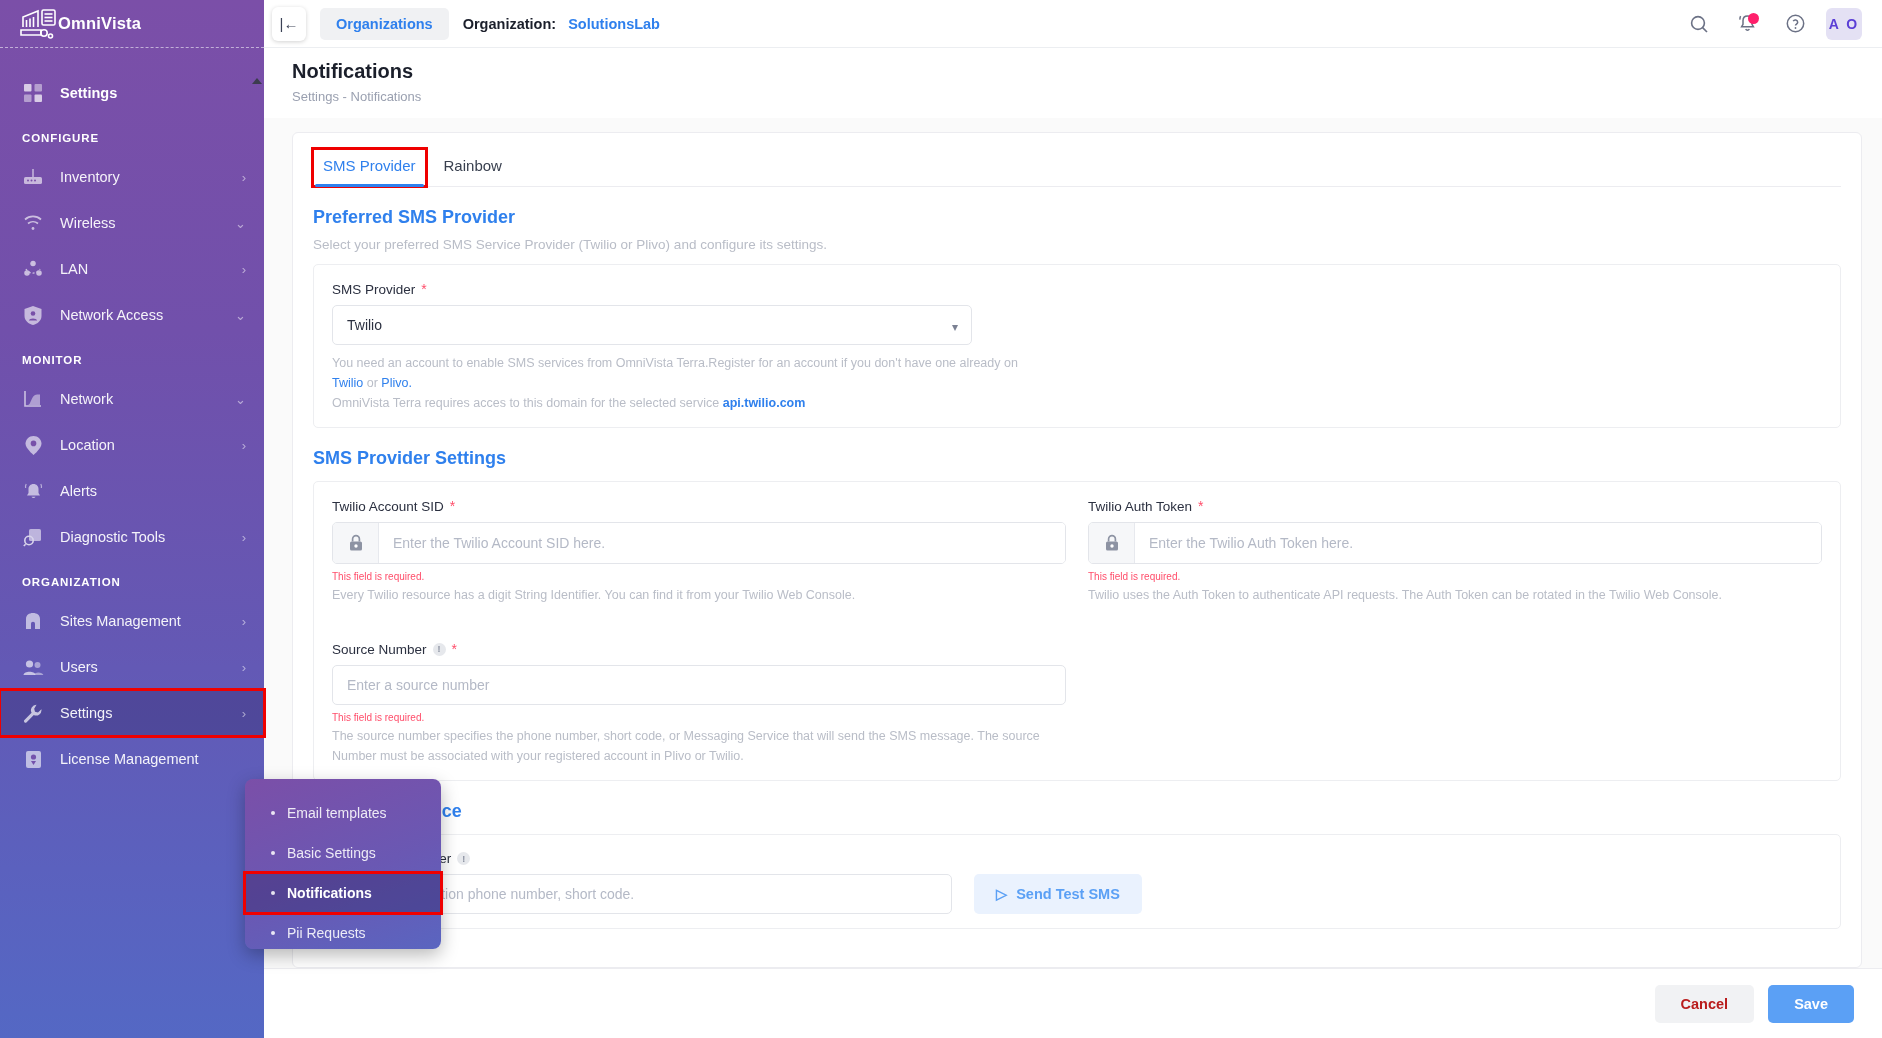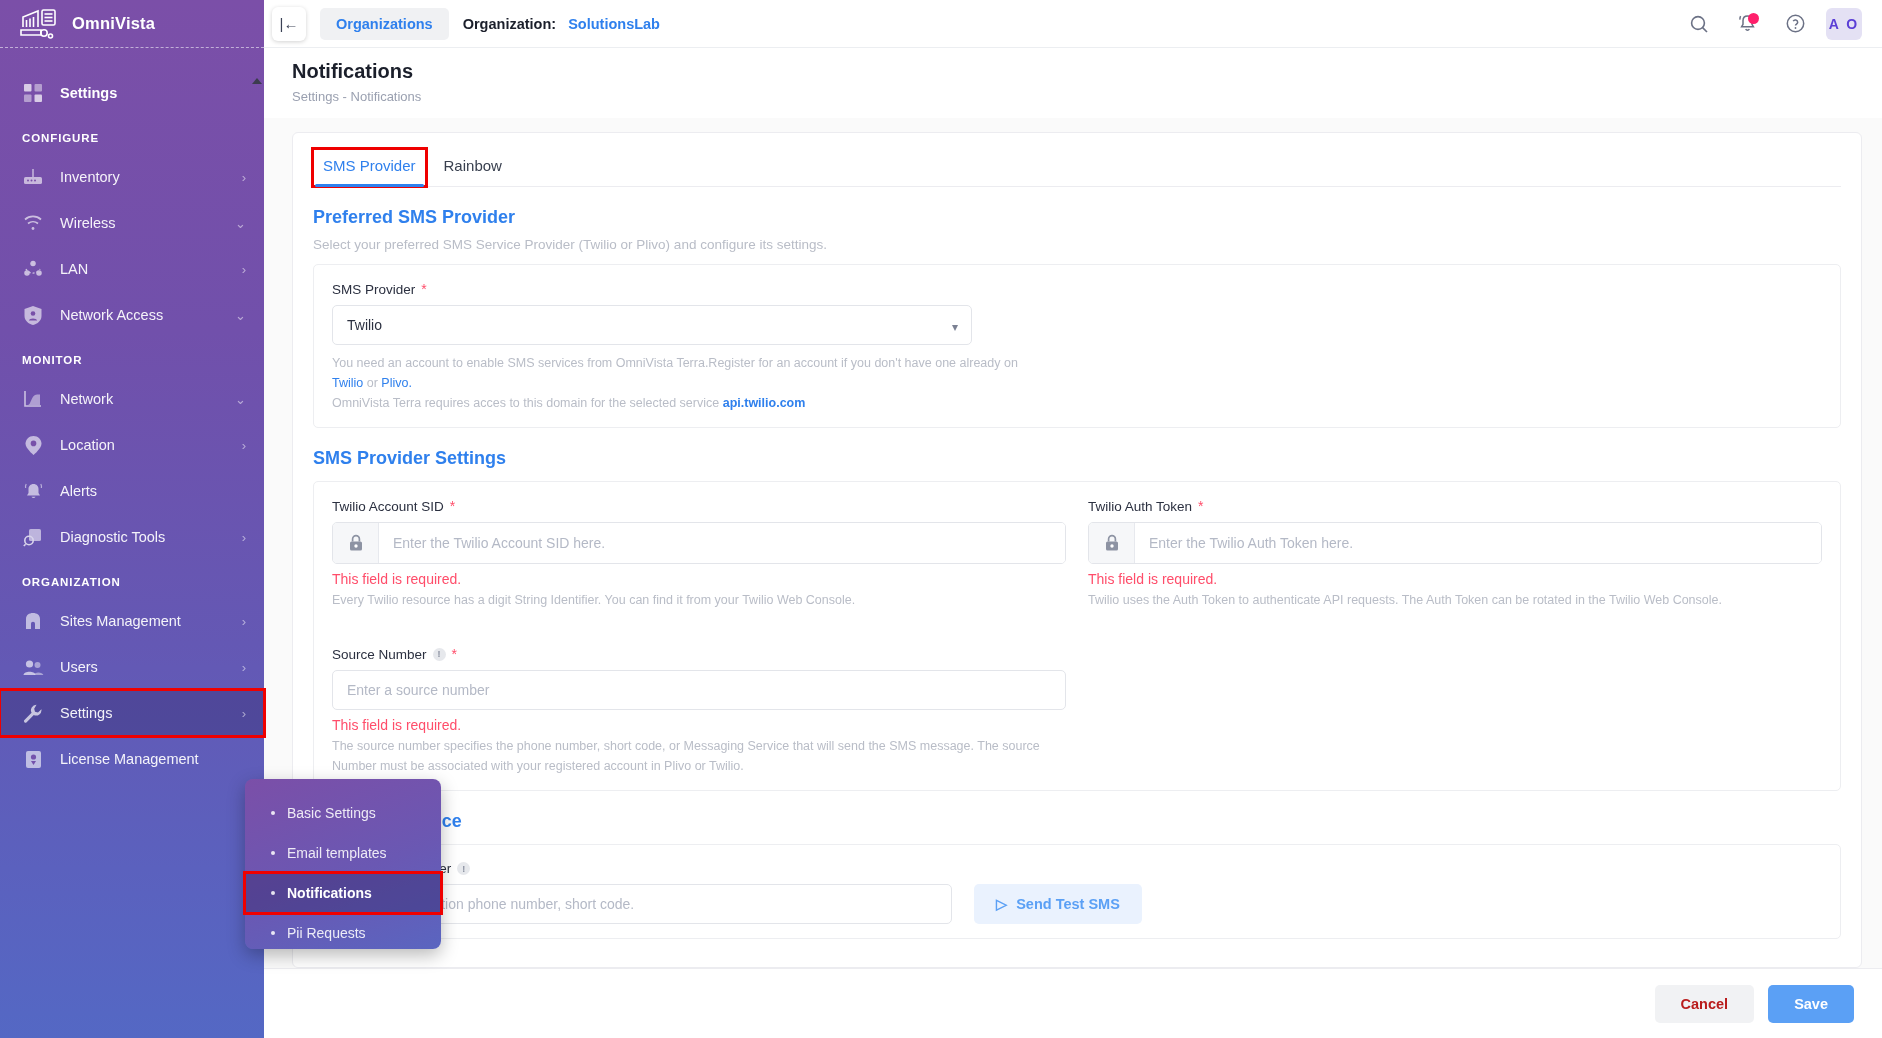--- a/index.html
+++ b/index.html
@@ -12,21 +12,21 @@
   .app { position: relative; width: 1882px; height: 1038px; display: flex; }
 
   
   .sidebar {
     width: 264px; height: 1038px;
     background: linear-gradient(180deg,#7b4fa8 0%,#7150ab 32%,#6458b4 62%,#5a62bf 86%,#5468c4 100%);
     color: #fff; position: relative; flex: 0 0 264px;
     z-index: 5;
   }
   .brand {
-    height: 48px; display: flex; align-items: center; gap: 14px;
+    height: 48px; display: flex; align-items: center; 
     padding-left: 20px;
     border-bottom: 1px dashed rgba(255,255,255,.55);
   }
   .brand-logo { width: 38px; height: 32px; flex:0 0 38px; }
   .brand-name { font-size: 16.5px; font-weight: bold; letter-spacing:.2px; }
 
   .nav { padding-top: 22px; }
   .nav-section {
     font-size: 11.5px; font-weight: bold; letter-spacing: .9px;
     color: #ffffff; padding: 16px 0 10px 22px; text-transform: uppercase;
@@ -157,21 +157,21 @@
   .input-group .addon {
     width: 46px; background: #f6f7f9; border-right: 1px solid #e7e9ee;
     display:flex; align-items:center; justify-content:center; color:#8d93a3;
   }
   .input-group input {
     flex:1 1 auto; border: none; height: 40px; padding: 0 14px; font-size: 14px;
     color:#2b3040; outline:none; font-family:"Liberation Sans", sans-serif;
   }
   .input-group input::placeholder { color:#b4b9c6; }
 
-  .err { color:#ff4d6a; font-size: 14px; margin-top: 7px; }
+  .err { color:#ff4d6a; font-size: 10px; margin-top: 7px; }
   .hint { color:#b9bdc7; font-size: 12.5px; margin-top: 4px; line-height: 1.55; }
   .hint a, .link { color:#2f80ed; text-decoration: none; }
   .link.bold { font-weight: bold; }
 
   .provider-hint { color:#b9bdc7; font-size:12.5px; margin-top: 8px; line-height:1.6; }
 
   .test-row { display:flex; align-items:flex-end; gap: 22px; }
   .test-row .fgrow { flex: 1 1 auto; max-width: 620px; }
   .btn-test {
     background: #eaf2fe; color: #5ba0f5; border: none; border-radius: 5px;
@@ -381,25 +381,25 @@
             </svg>
         </span>
         <span class="lbl">License Management</span>
       </div>
     </nav>
   </aside>
 
   <div class="submenu">
     <div class="submenu-item">
       <span class="dot"></span>
-      <span>Basic Settings</span>
+      <span>Email templates</span>
     </div>
     <div class="submenu-item">
       <span class="dot"></span>
-      <span>Email templates</span>
+      <span>Basic Settings</span>
     </div>
     <div class="submenu-item active hl-box">
       <span class="dot"></span>
       <span>Notifications</span>
     </div>
     <div class="submenu-item">
       <span class="dot"></span>
       <span>Pii Requests</span>
     </div>
   </div>

